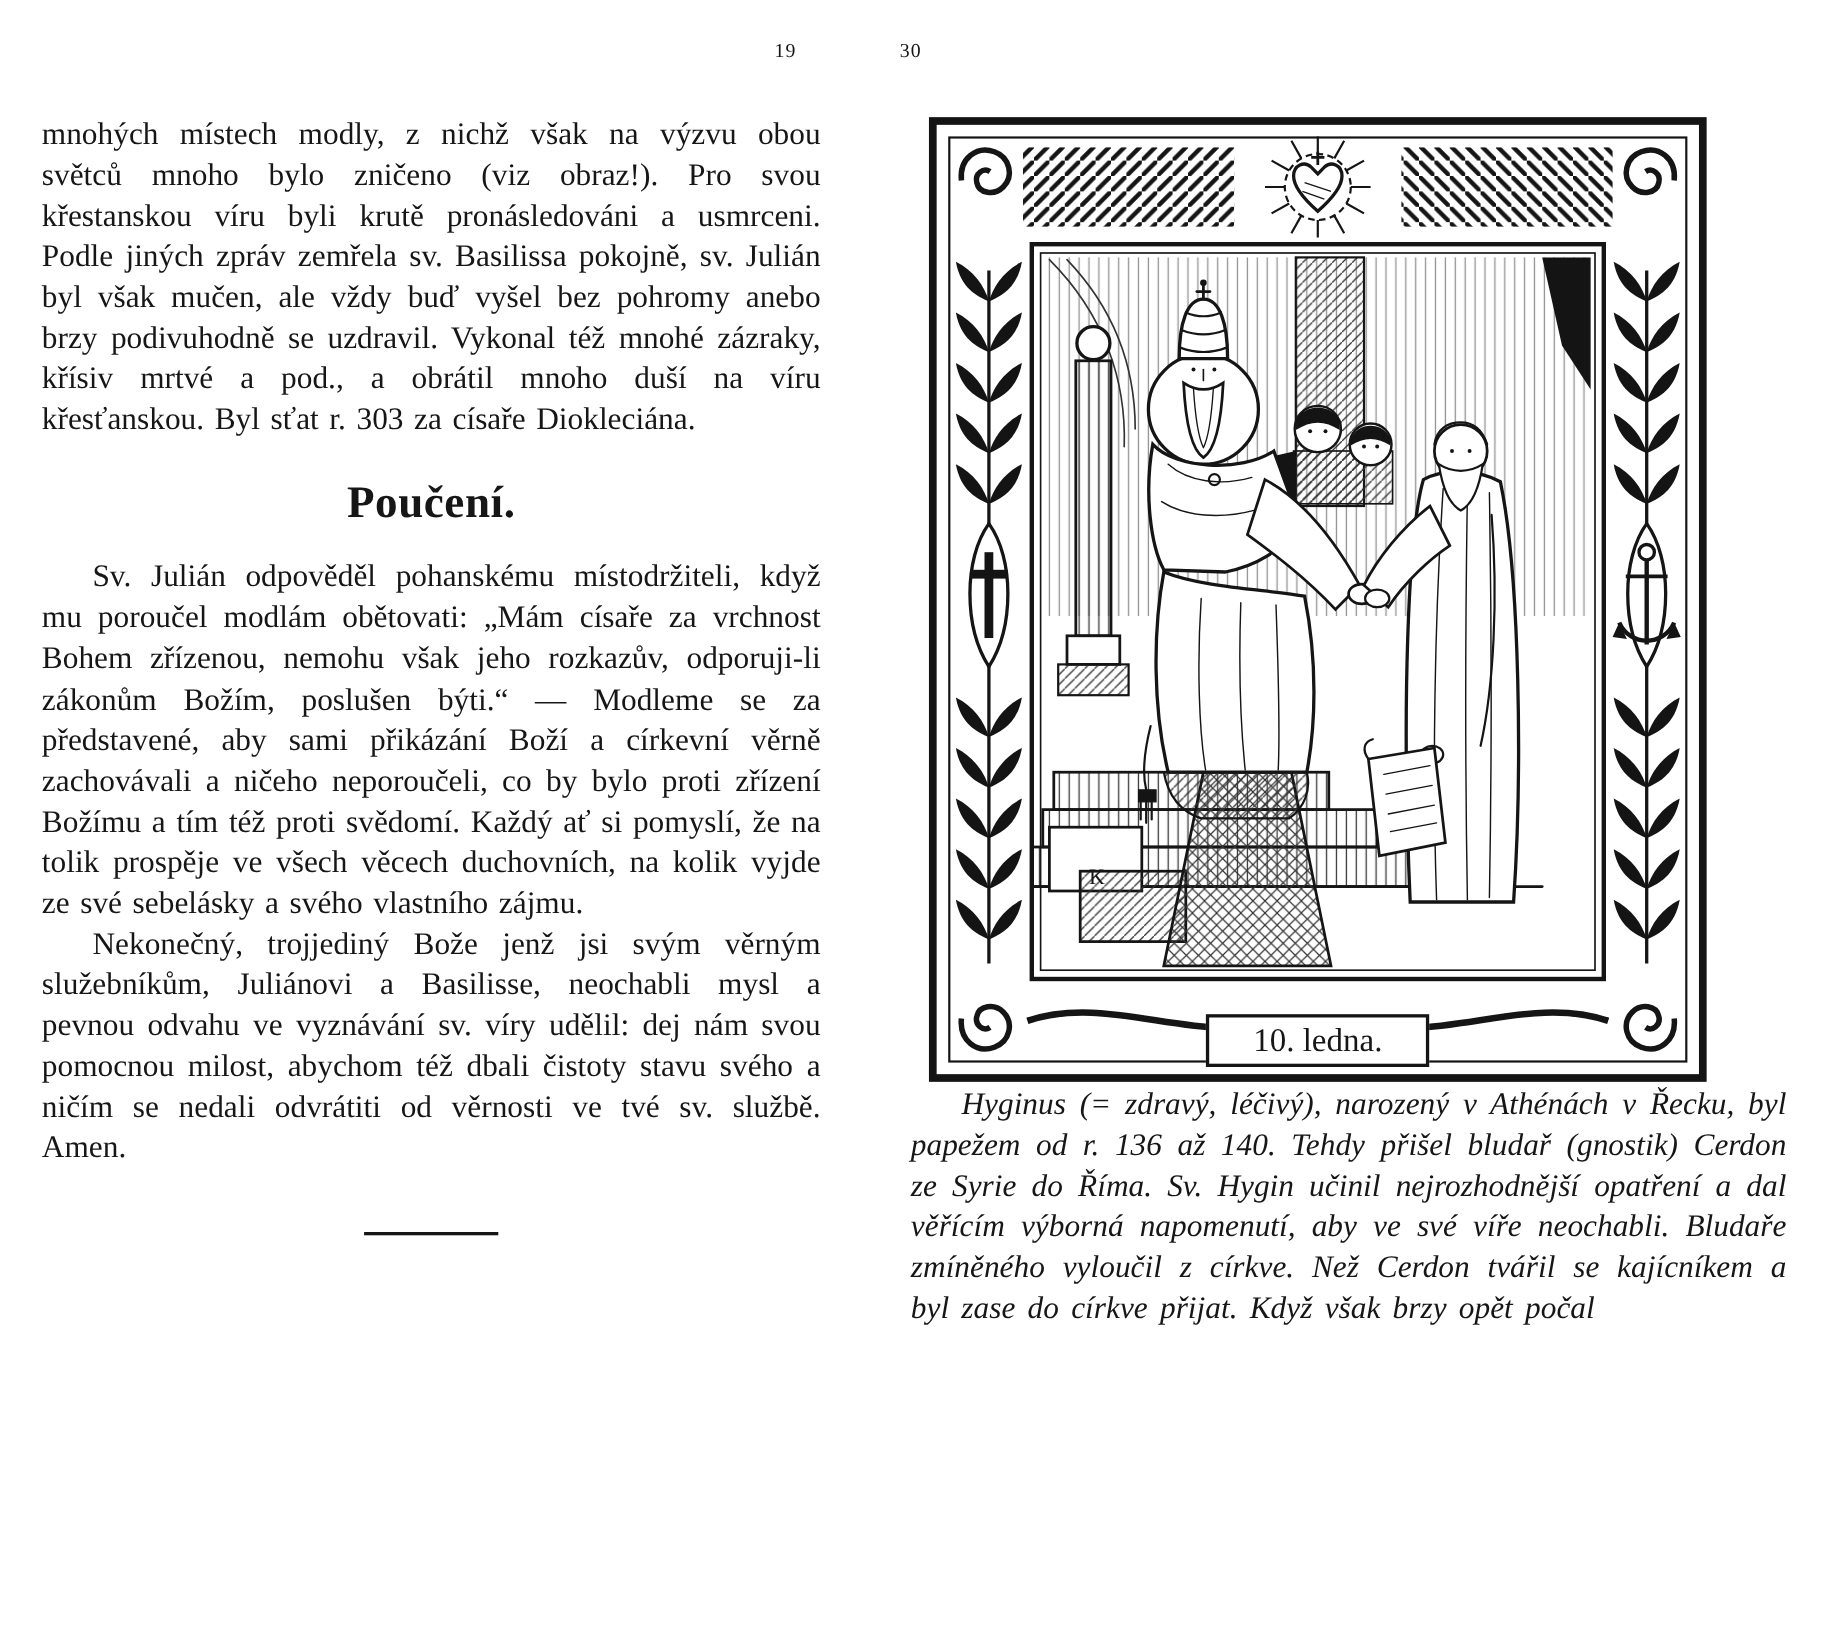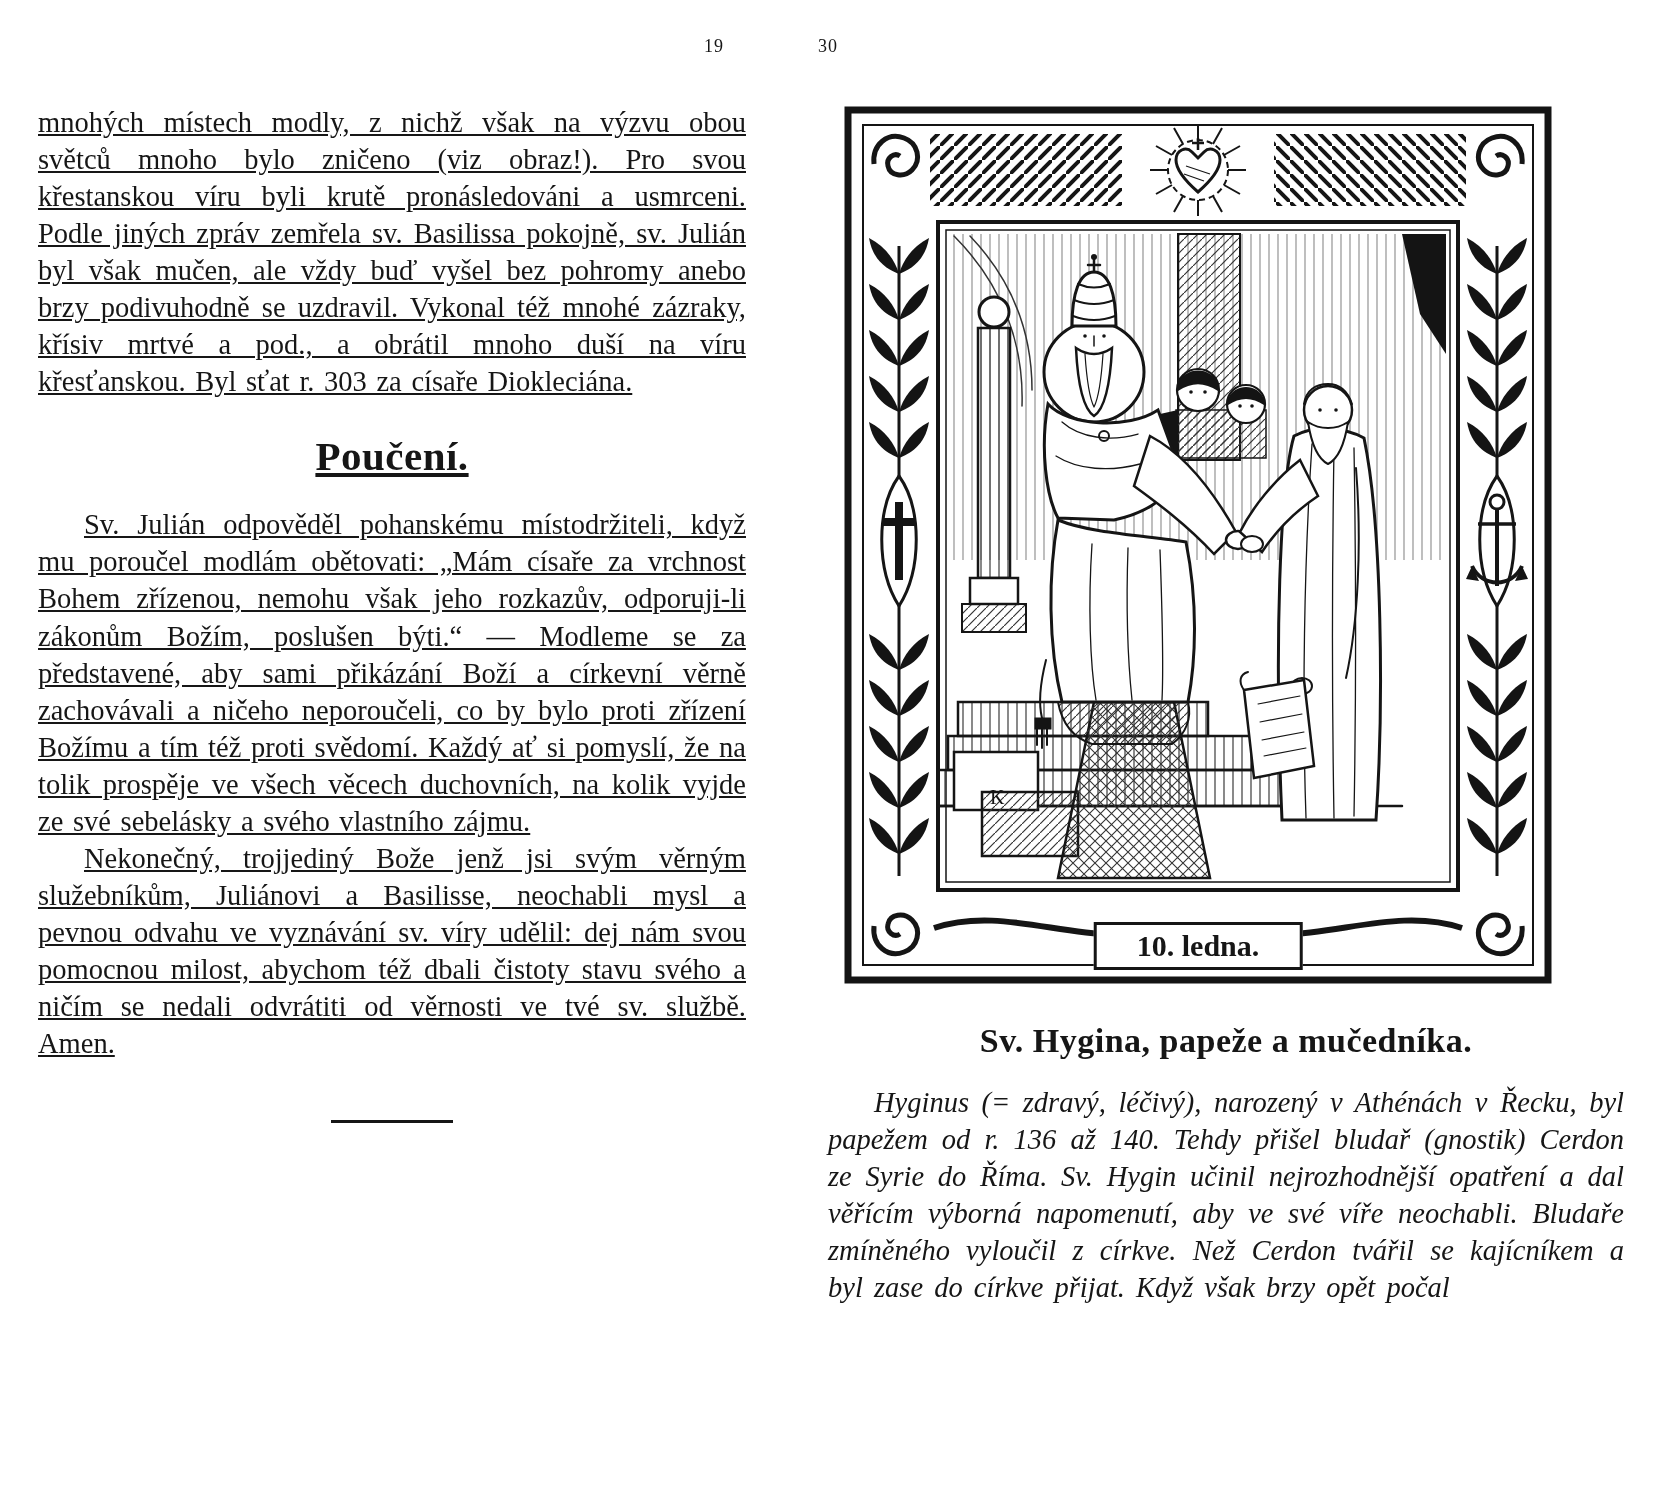--- a/index.html
+++ b/index.html
@@ -12,21 +12,21 @@
     color:#161616;
   }
   .page-number {
     position:absolute; top:36px;
     font-size:18px; letter-spacing:1px;
   }
   #pn-left  { left:704px; }
   #pn-right { left:818px; }
 
   .page { position:absolute; top:0; }
-  .page-left  { left:38px;  width:708px; padding-top:104px;text-decoration:underline; }
+  .page-left  { left:38px;  width:708px; padding-top:104px; }
   .page-right { left:828px; width:796px; padding-top:104px; }
 
   p.body-text {
     font-size:28.5px;
     line-height:1.3;
     text-align:justify;
     word-spacing:2.5px;
   }
   p.indent { text-indent:46px; }
   .page-right p.body-text { word-spacing:4px;font-style:italic; }
@@ -58,21 +58,21 @@
   }
   figure.plate svg { display:block; }
   figcaption.plate-caption {
     position:absolute;
     left:50%; bottom:16px;
     transform:translateX(-50%);
     background:#ffffff;
     border:3px solid #151515;
     padding:4px 40px;
     font-size:30px;
-    font-weight:bold;
+    font-weight:normal;
     white-space:nowrap;
   }
 </style>
 </head>
 <body>
 
 <div>
 
   <div class="page-number" id="pn-left">19</div>
   <div class="page-number" id="pn-right">30</div>
@@ -298,18 +298,17 @@
             <path d="M402,586 C396,578 398,570 406,568" fill="none" stroke-width="2"></path>
             <path d="M416,600 L458,592 M418,618 L460,610 M420,636 L462,628 M422,652 L464,644" fill="none" stroke-width="1.2"></path>
           </g>
 
         </g>
       </svg>
 
       <figcaption class="plate-caption">10. ledna.</figcaption>
     </figure>
 
-    <h2 class="chapter-heading">Sv. Hygina, papeže a mučedníka.</h2>
 
     <p class="body-text indent">Hyginus (= zdravý, léčivý), narozený v Athénách v Řecku, byl papežem od r. 136 až 140. Tehdy přišel bludař (gnostik) Cerdon ze Syrie do Říma. Sv. Hygin učinil nejrozhodnější opatření a dal věřícím výborná napomenutí, aby ve své víře neochabli. Bludaře zmíněného vyloučil z církve. Než Cerdon tvářil se kajícníkem a byl zase do církve přijat. Když však brzy opět počal</p>
   </div>
 
 </div>
 
 </body></html>

